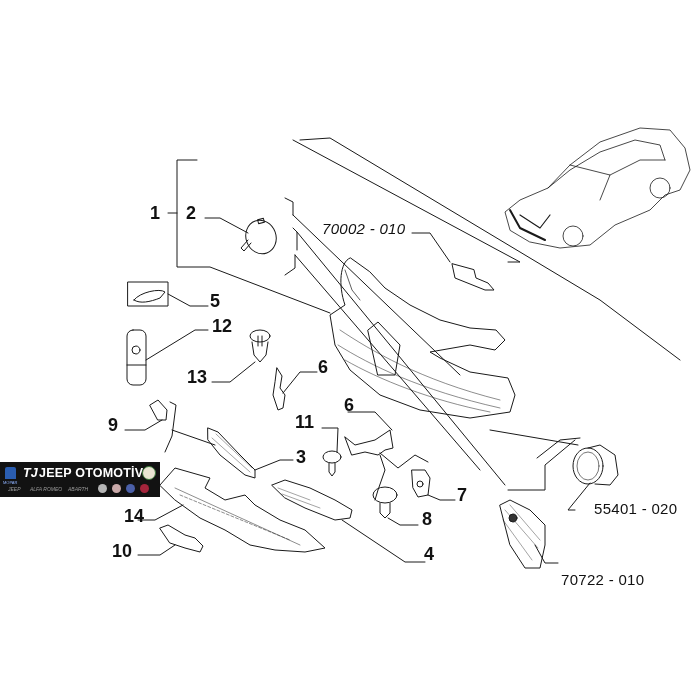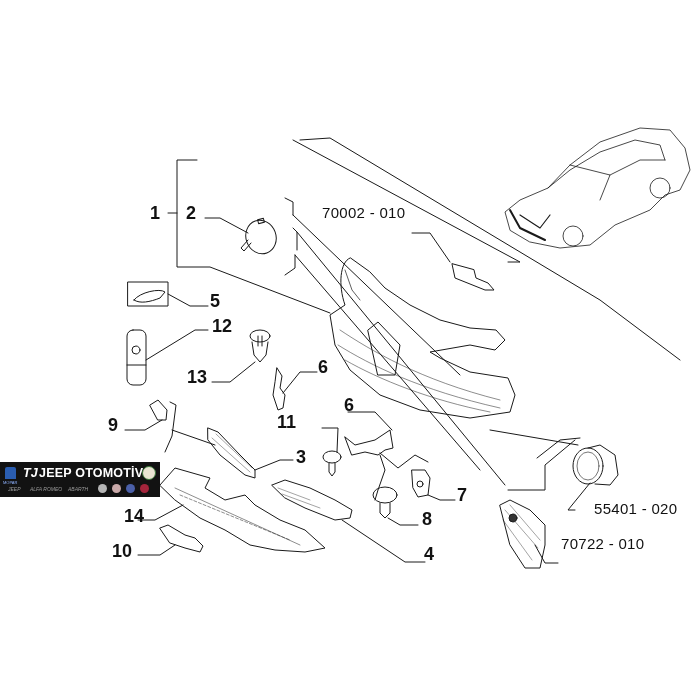--- a/index.html
+++ b/index.html
@@ -183,28 +183,28 @@
   <span class="callout num" style="left:186px;top:204px;">2</span>
   <span class="callout num" style="left:296px;top:448px;">3</span>
   <span class="callout num" style="left:424px;top:545px;">4</span>
   <span class="callout num" style="left:210px;top:292px;">5</span>
   <span class="callout num" style="left:318px;top:358px;">6</span>
   <span class="callout num" style="left:344px;top:396px;">6</span>
   <span class="callout num" style="left:457px;top:486px;">7</span>
   <span class="callout num" style="left:422px;top:510px;">8</span>
   <span class="callout num" style="left:108px;top:416px;">9</span>
   <span class="callout num" style="left:112px;top:542px;">10</span>
-  <span class="callout num" style="left:277px;top:413px;text-align:right;">11</span>
+  <span class="callout num" style="left:295px;top:413px;text-align:right;">11</span>
   <span class="callout num" style="left:212px;top:317px;">12</span>
   <span class="callout num" style="left:187px;top:368px;">13</span>
   <span class="callout num" style="left:124px;top:507px;">14</span>
 
-  <span class="callout code" style="left:322px;top:205px;">70002 - 010</span>
+  <span class="callout code" style="left:322px;top:221px;font-style:italic;">70002 - 010</span>
   <span class="callout code" style="left:594px;top:501px;">55401 - 020</span>
-  <span class="callout code" style="left:561px;top:536px;text-align:right;">70722 - 010</span>
+  <span class="callout code" style="left:561px;top:572px;text-align:right;">70722 - 010</span>
 
   <div class="banner">
     <div class="mopar"></div>
     <div class="mopar-txt">MOPAR</div>
     <div class="title">
       <i>TJ</i><span>JEEP OTOMOTİV</span>
     </div>
     <div class="alfa"></div>
     <div class="sublogos">
       <span class="sl txt" style="left:0px;">JEEP</span>

